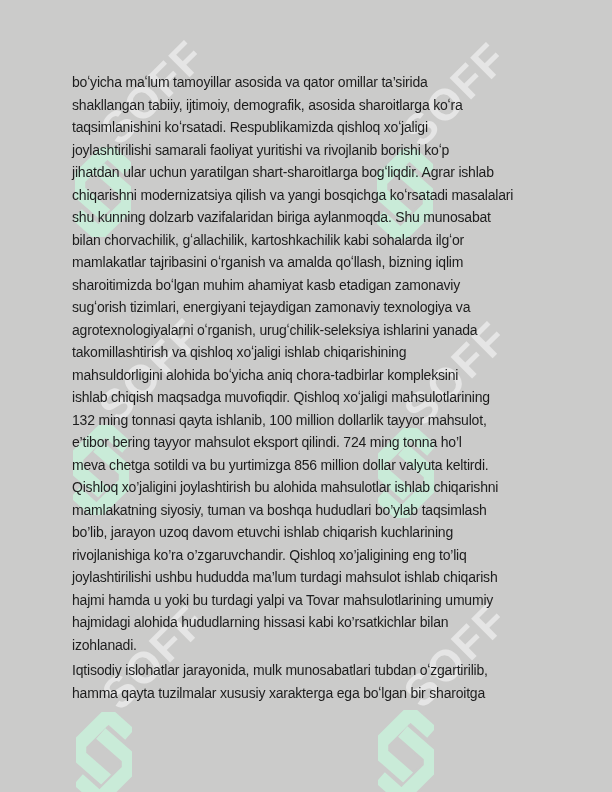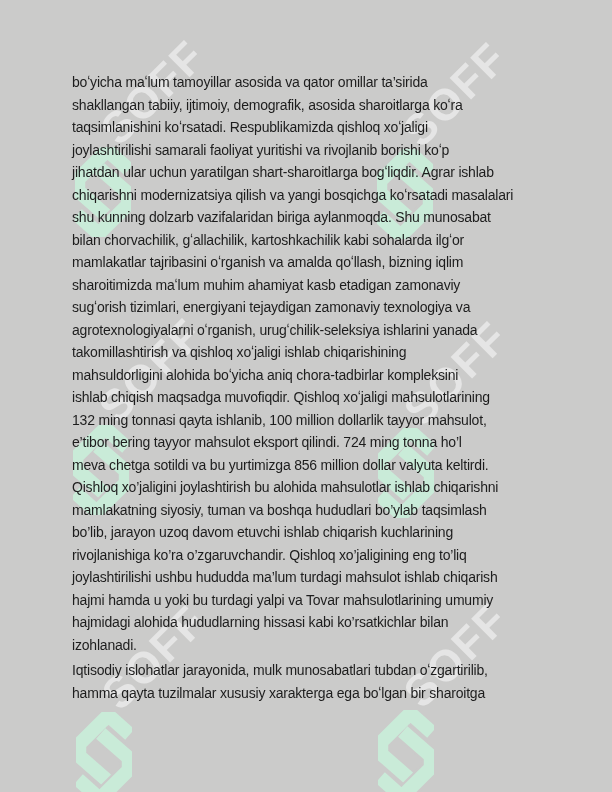--- a/index.html
+++ b/index.html
@@ -105,21 +105,21 @@
       <div class="para">
         <div class="line">boʻyicha maʻlum tamoyillar asosida va qator omillar ta’sirida</div>
         <div class="line">shakllangan tabiiy, ijtimoiy, demografik, asosida sharoitlarga koʻra</div>
         <div class="line">taqsimlanishini koʻrsatadi. Respublikamizda qishloq xoʻjaligi</div>
         <div class="line">joylashtirilishi samarali faoliyat yuritishi va rivojlanib borishi koʻp</div>
         <div class="line">jihatdan ular uchun yaratilgan shart-sharoitlarga bogʻliqdir. Agrar ishlab</div>
         <div class="line">chiqarishni modernizatsiya qilish va yangi bosqichga koʻrsatadi masalalari</div>
         <div class="line">shu kunning dolzarb vazifalaridan biriga aylanmoqda. Shu munosabat</div>
         <div class="line">bilan chorvachilik, gʻallachilik, kartoshkachilik kabi sohalarda ilgʻor</div>
         <div class="line">mamlakatlar tajribasini oʻrganish va amalda qoʻllash, bizning iqlim</div>
-        <div class="line">sharoitimizda maʻlum muhim ahamiyat kasb etadigan zamonaviy</div>
+        <div class="line">sharoitimizda boʻlgan muhim ahamiyat kasb etadigan zamonaviy</div>
         <div class="line">sugʻorish tizimlari, energiyani tejaydigan zamonaviy texnologiya va</div>
         <div class="line">agrotexnologiyalarni oʻrganish, urugʻchilik-seleksiya ishlarini yanada</div>
         <div class="line">takomillashtirish va qishloq xoʻjaligi ishlab chiqarishining</div>
         <div class="line">mahsuldorligini alohida boʻyicha aniq chora-tadbirlar kompleksini</div>
         <div class="line">ishlab chiqish maqsadga muvofiqdir. Qishloq xoʻjaligi mahsulotlarining</div>
         <div class="line">132 ming tonnasi qayta ishlanib, 100 million dollarlik tayyor mahsulot,</div>
         <div class="line">e’tibor bering tayyor mahsulot eksport qilindi. 724 ming tonna ho’l</div>
         <div class="line">meva chetga sotildi va bu yurtimizga 856 million dollar valyuta keltirdi.</div>
         <div class="line">Qishloq xo’jaligini joylashtirish bu alohida mahsulotlar ishlab chiqarishni</div>
         <div class="line">mamlakatning siyosiy, tuman va boshqa hududlari bo’ylab taqsimlash</div>

